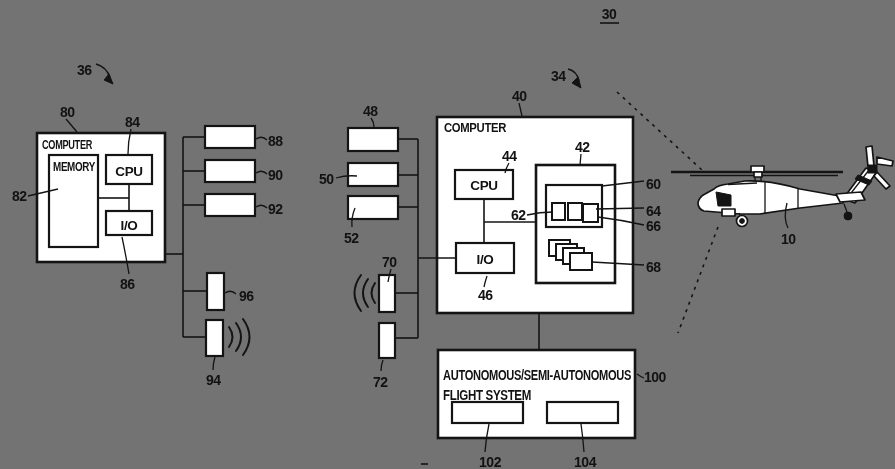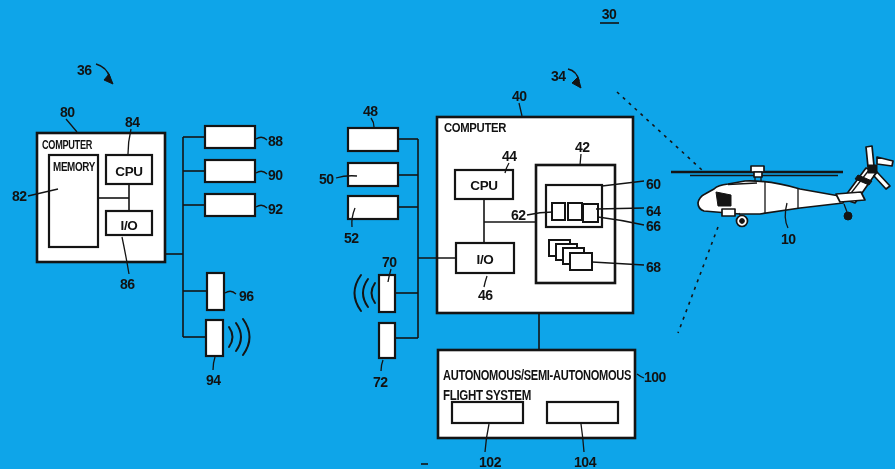--- a/index.html
+++ b/index.html
@@ -1,16 +1,16 @@
 <!DOCTYPE html>
 <html><head>
 <meta charset="utf-8">
 <style>
   html,body{margin:0;padding:0;background:#ffffff;}
-  .page{position:relative;width:895px;height:469px;background:#0ea5e9;overflow:hidden;}
+  .page{position:relative;width:895px;height:469px;background:#737373;overflow:hidden;}
   svg{position:absolute;left:0;top:0;}
   text{font-family:"Liberation Sans","DejaVu Sans",sans-serif;font-weight:bold;fill:#121212;}
   .ref{font-size:14px;letter-spacing:-0.5px;}
   .ttl{font-size:12px;letter-spacing:-0.4px;}
   .ttl2{font-size:13.5px;letter-spacing:-0.4px;}
   .big{font-size:14px;letter-spacing:-0.4px;}
   .ln{stroke:#141414;fill:none;stroke-width:1.6;}
   .thin{stroke:#141414;fill:none;stroke-width:1.3;}
   .box{stroke:#141414;fill:#ffffff;stroke-width:2.6;}
   .sbox{stroke:#141414;fill:#ffffff;stroke-width:2.2;}

